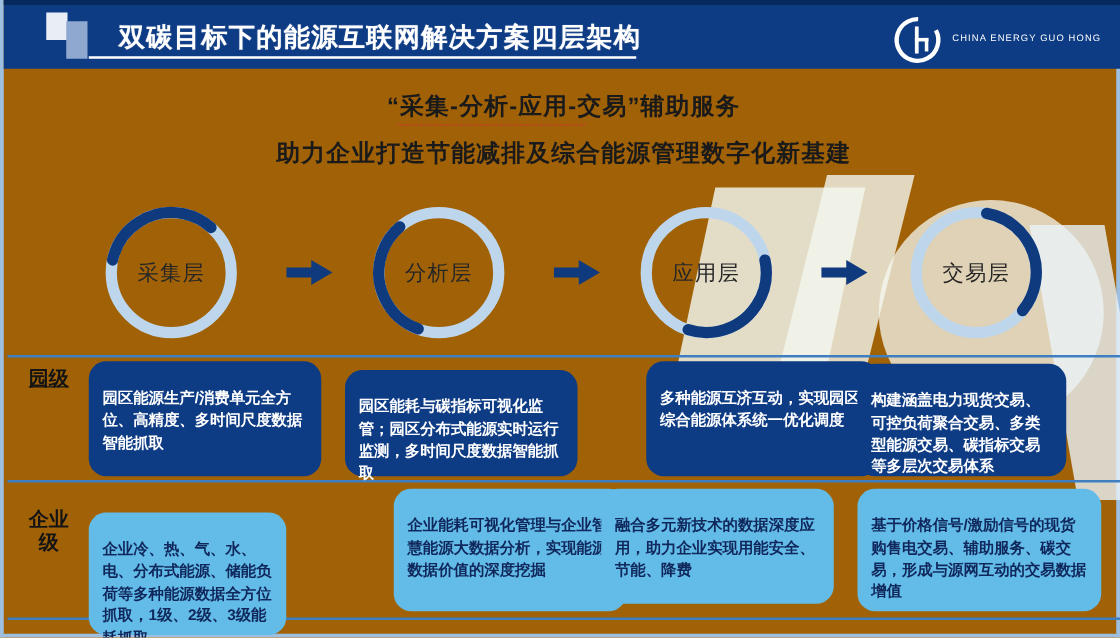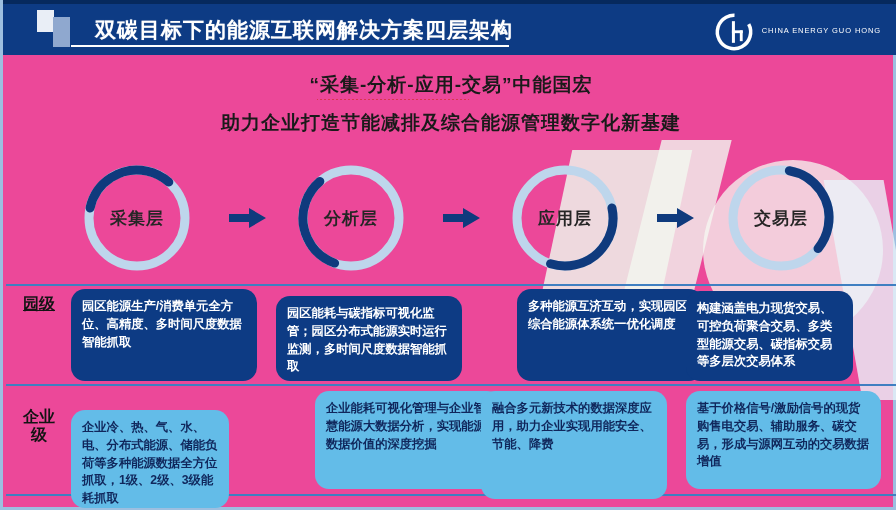--- a/index.html
+++ b/index.html
@@ -4,21 +4,21 @@
 <style>
   html,body{margin:0;padding:0;}
   body{
     width:896px;height:510px;
     background:#ffffff;
     font-family:"Liberation Sans","DejaVu Sans",sans-serif;
     overflow:hidden;
   }
   .slide{
     position:relative;width:896px;height:510px;
-    background:#ec4899;
+    background:#a16207;
     box-sizing:border-box;
     border-left:3px solid #9dbfe0;
     border-right:3px solid #9dbfe0;
     border-bottom:3px solid #9dbfe0;
   }
 
   
   .wm{position:absolute;pointer-events:none;}
   .wm1{left:548px;top:150px;width:120px;height:200px;
        background:#eef3ea;transform:skewX(-12deg);opacity:.85;}
@@ -80,21 +80,21 @@
 
   
   .rings{position:absolute;left:0;top:162px;width:896px;height:112px;}
   .ring{
     position:absolute;width:112px;height:112px;
   }
   .ring svg{position:absolute;left:0;top:0;}
   .ring span{
     position:absolute;left:0;top:0;width:112px;height:112px;
     display:flex;align-items:center;justify-content:center;
-    font-size:17px;font-weight:bold;color:#262626;letter-spacing:1px;
+    font-size:17px;font-weight:normal;color:#262626;letter-spacing:1px;
   }
   .arrow{position:absolute;top:44px;width:38px;height:24px;}
 
   
   .rowlabel{
     position:absolute;left:14px;width:44px;
     font-size:16px;font-weight:bold;color:#141414;
     text-align:center;line-height:1.12;letter-spacing:0;
   }
   .rowlabel.top{top:295px;text-decoration:underline;}
@@ -104,35 +104,35 @@
     position:absolute;left:3px;width:890px;height:2px;background:#3f7fc1;
   }
   .div-top{top:284px;}
   .div-mid{top:384px;}
   .div-bot{top:494px;}
 
   
   .card{
     position:absolute;box-sizing:border-box;
     border-radius:14px;
-    padding:9px 11px 8px 11px;
+    padding:21px 11px 8px 11px;
     font-size:12.3px;font-weight:bold;line-height:1.45;
     letter-spacing:0;
   }
   .card.top{background:#0d3b84;color:#ffffff;}
   .card.bottom{background:#63bce8;color:#10275c;}
 
   .c-t1{left:68px;top:289px;width:186px;height:92px;}
   .c-t2{left:273px;top:296px;width:186px;height:85px;}
   .c-t3{left:478px;top:289px;width:186px;height:92px;margin-left:36px;}
   .c-t4{left:683px;top:291px;width:167px;height:90px;}
 
   .c-b1{left:68px;top:410px;width:158px;height:98px;}
   .c-b2{left:273px;top:391px;width:186px;height:98px;margin-left:39px;}
-  .c-b3{left:478px;top:391px;width:186px;height:108px;}
+  .c-b3{left:478px;top:391px;width:186px;height:92px;}
   .c-b4{left:683px;top:391px;width:195px;height:98px;}
 </style>
 </head>
 <body>
 
 <div class="slide">
 
   <div class="wm wm1"></div>
   <div class="wm wm2"></div>
   <div class="wm wm3"></div>
@@ -154,21 +154,21 @@
       </svg>
       <div class="logo-txt">
         <div class="logo-en">CHINA ENERGY GUO HONG</div>
       </div>
     </div>
   </div>
   <div class="hdr-title-rule"></div>
 
   <div class="subtitle-wrap">
     <div class="sub1">
-      <span>“采集-分析-应用-交易”中能国宏</span>
+      <span>“采集-分析-应用-交易”辅助服务</span>
       <span class="squig"></span>
     </div>
     <div class="sub2">助力企业打造节能减排及综合能源管理数字化新基建</div>
   </div>
 
   <div class="rings">
 
     <div class="ring" style="left:78px;top:0;">
       <svg viewBox="0 0 112 112">
         <circle cx="56" cy="56" r="48" fill="none" stroke="#bed6ec" stroke-width="9"></circle>

